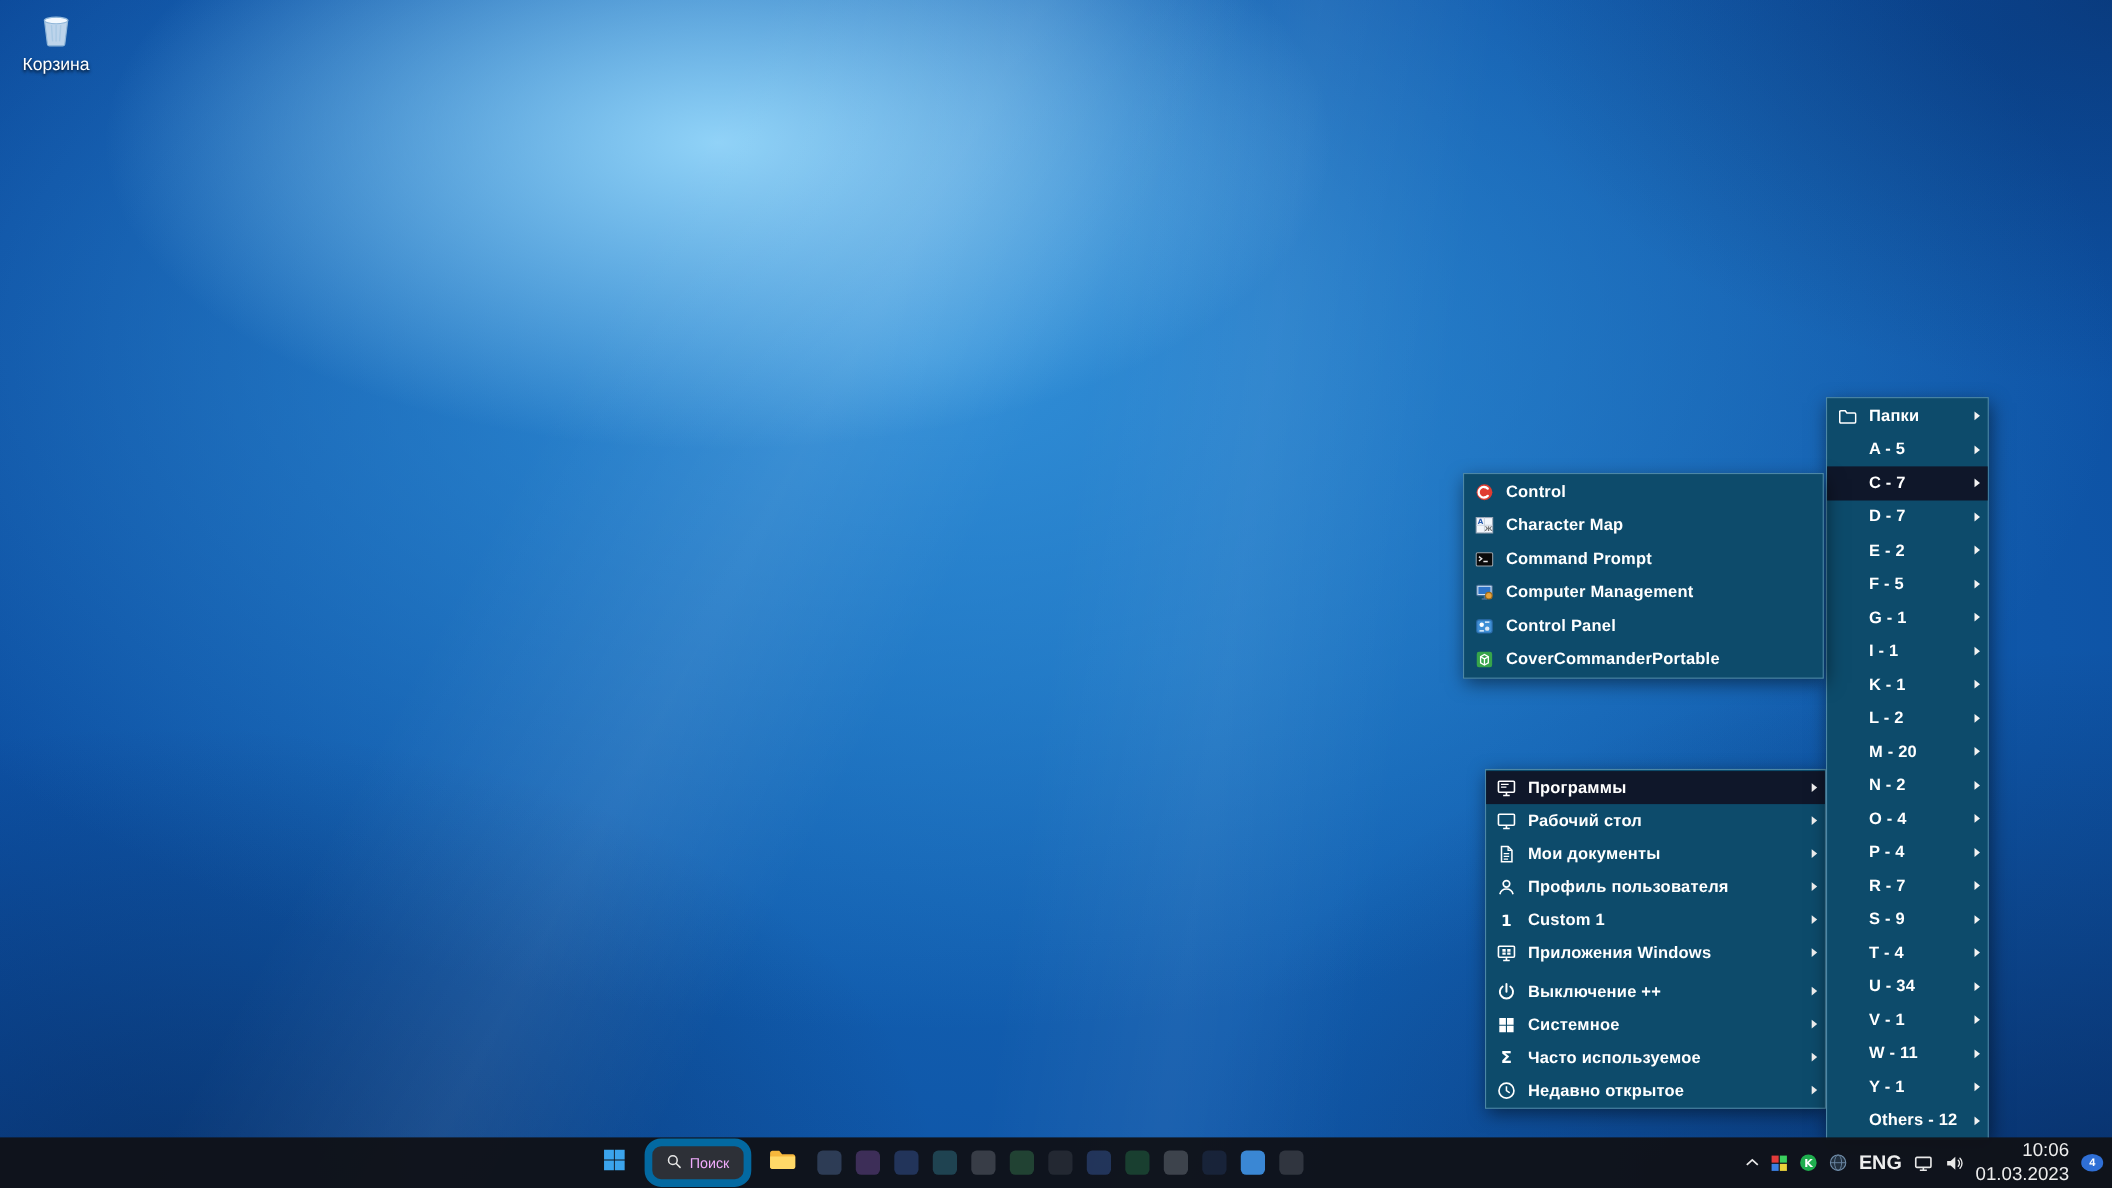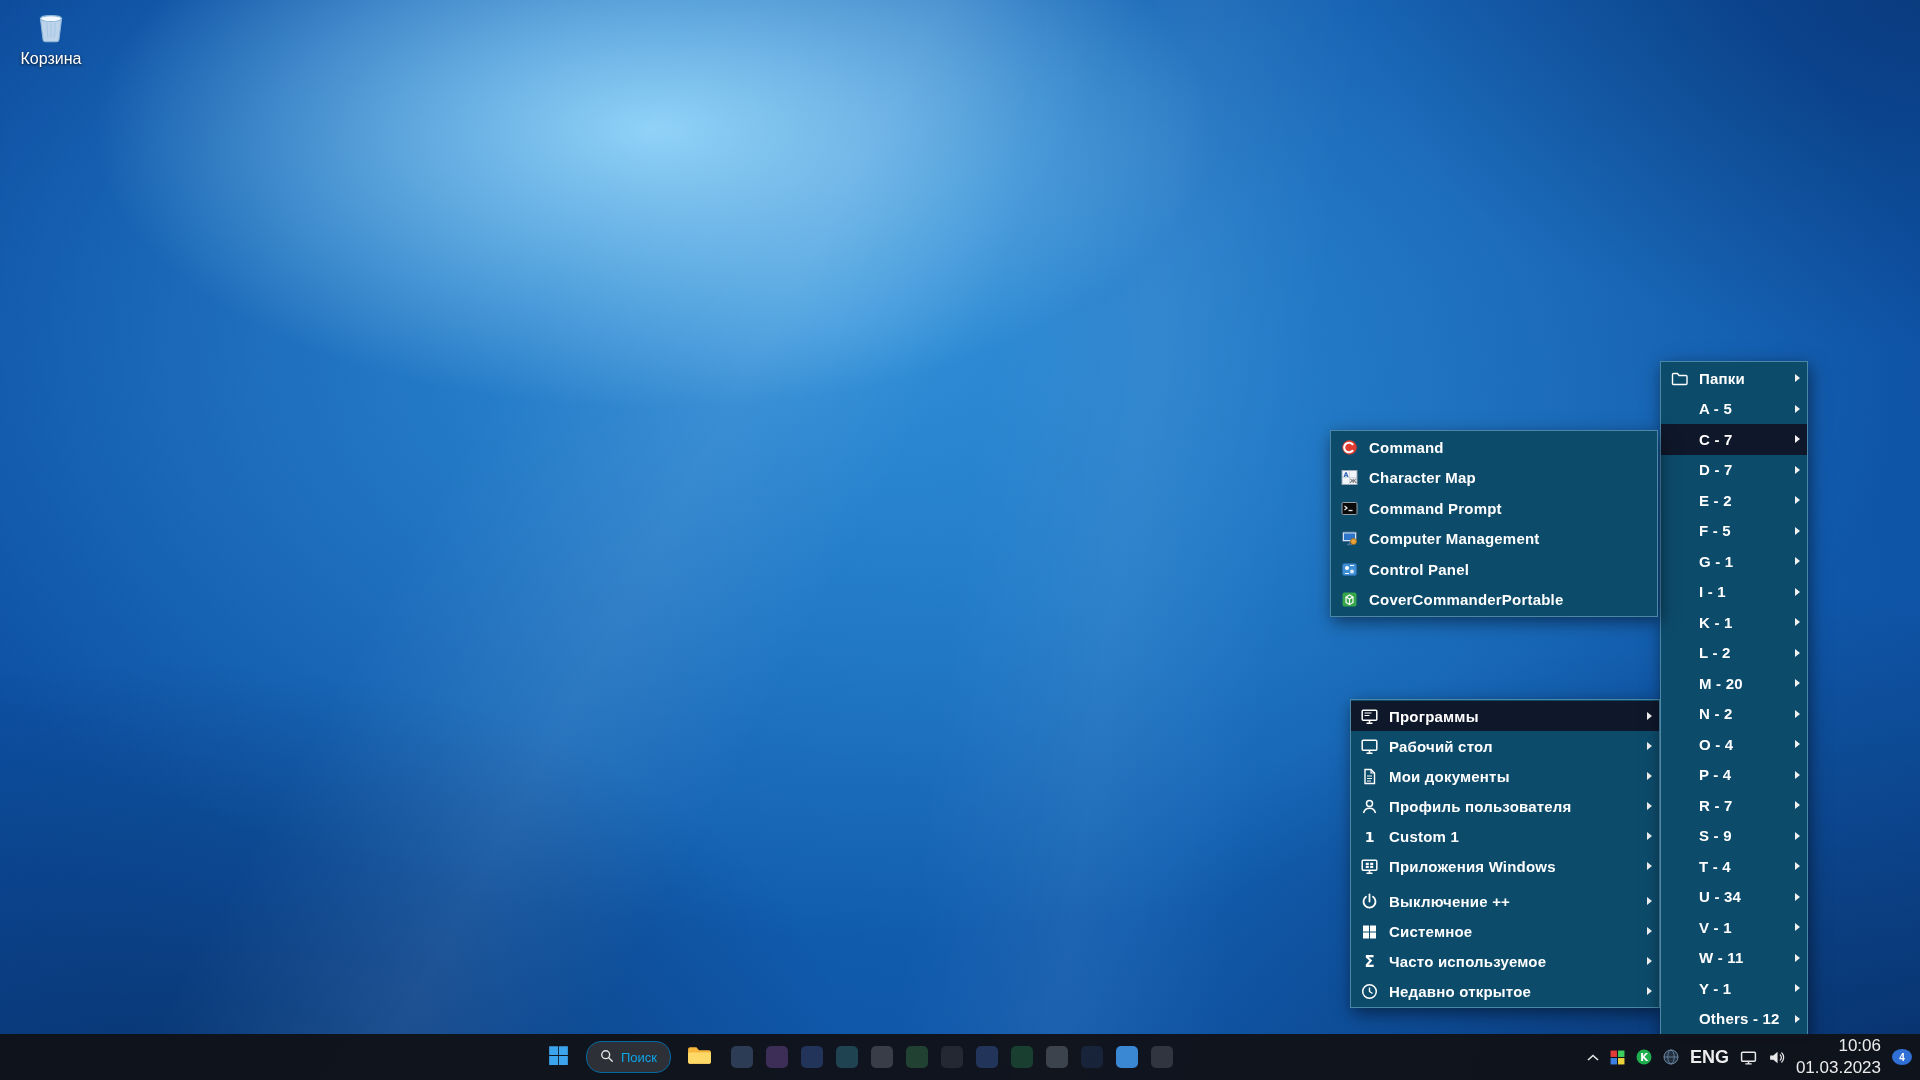--- a/index.html
+++ b/index.html
@@ -34,22 +34,22 @@
   .menu-sep{height:5px;}
   .mi{flex:0 0 20px;width:20px;height:18px;display:flex;align-items:center;justify-content:center;margin-right:10px;}
   .mi svg{width:17px;height:17px;display:block;}
   .ml{flex:1;letter-spacing:.2px;}
   .arr{width:0;height:0;border-left:5.5px solid #f2f2f2;border-top:4.5px solid transparent;border-bottom:4.5px solid transparent;margin-left:8px;flex:0 0 auto;}
 
   
   .taskbar{position:absolute;left:0;bottom:0;width:1920px;height:46px;background:rgba(16,18,24,.96);z-index:10;}
   .tb-center{position:absolute;left:540px;top:0;height:46px;display:flex;align-items:center;gap:10px;}
   .tb-btn{width:36px;height:36px;display:flex;align-items:center;justify-content:center;border-radius:6px;}
-  .search-pill{height:30px;border-radius:15px;background:#2d3037;border:1px solid #0369a1;
-    display:flex;align-items:center;gap:7px;padding:0 13px;color:#0ea5e9;font-size:13px;}
+  .search-pill{height:30px;border-radius:15px;background:#2d3037;border:7px solid #0369a1;
+    display:flex;align-items:center;gap:7px;padding:0 13px;color:#f0abfc;font-size:13px;}
   .pins{display:flex;align-items:center;gap:13px;margin-left:4px;}
   .pin{width:22px;height:22px;border-radius:5px;opacity:.33;}
   .pin.bright{opacity:.9;}
   .tb-right{position:absolute;right:8px;top:0;height:46px;display:flex;align-items:center;gap:11px;color:#ededed;}
   .tray-btn{display:flex;align-items:center;justify-content:center;height:30px;}
   .lang{font-size:18px;font-weight:600;}
   .clock{font-size:17px;text-align:right;line-height:1.3;}
   .badge{min-width:16px;height:16px;border-radius:50%;background:#2f6fd6;color:#fff;font-size:10px;
     display:flex;align-items:center;justify-content:center;padding:0 2px;font-weight:bold;}
 </style>
@@ -289,21 +289,21 @@
       </div>
     </div>
   <div class="menu programs-menu">
       <div class="menu-row">
         <span class="mi">
           <svg viewBox="0 0 17 17">
             <circle cx="8.5" cy="8.5" r="7.2" fill="#e03c31"></circle>
             <path d="M11.5 5.2a4.8 4.8 0 1 0 0 6.6" fill="none" stroke="#fff" stroke-width="2.1" stroke-linecap="round"></path>
           </svg>
         </span>
-        <span class="ml">Command</span>
+        <span class="ml">Control</span>
       </div>
       <div class="menu-row">
         <span class="mi">
           <svg viewBox="0 0 17 17">
             <rect x="1" y="1.5" width="15" height="14" fill="#f2f6fb" stroke="#9aa7b8"></rect>
             <path d="M8.5 1.5v14M1 8.5h15" stroke="#c6d0dc" stroke-width="0.8"></path>
             <text x="5" y="7.6" font-size="6.5" font-weight="bold" fill="#2b5fb0" text-anchor="middle" font-family="DejaVu Sans, sans-serif">A</text>
             <text x="12.3" y="14" font-size="6" fill="#777" text-anchor="middle" font-family="DejaVu Sans, sans-serif">Ж</text>
           </svg>
         </span>

